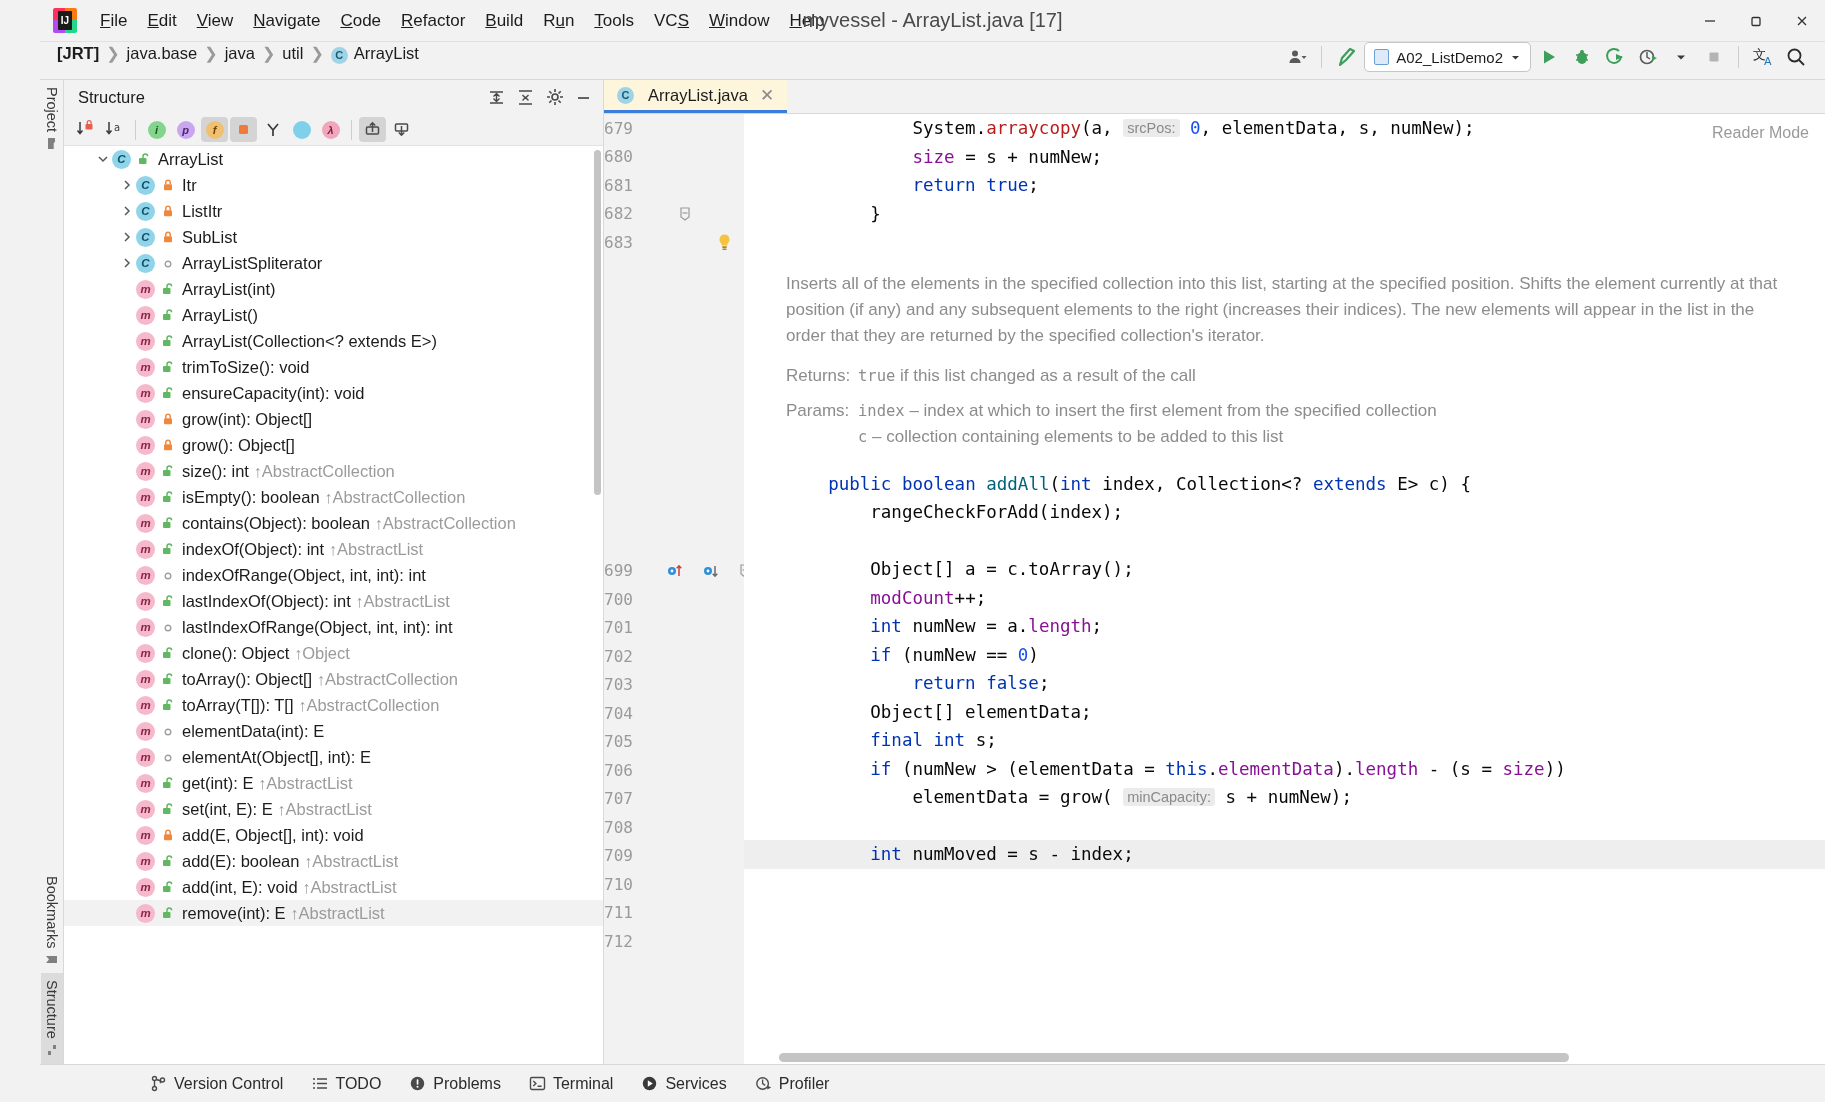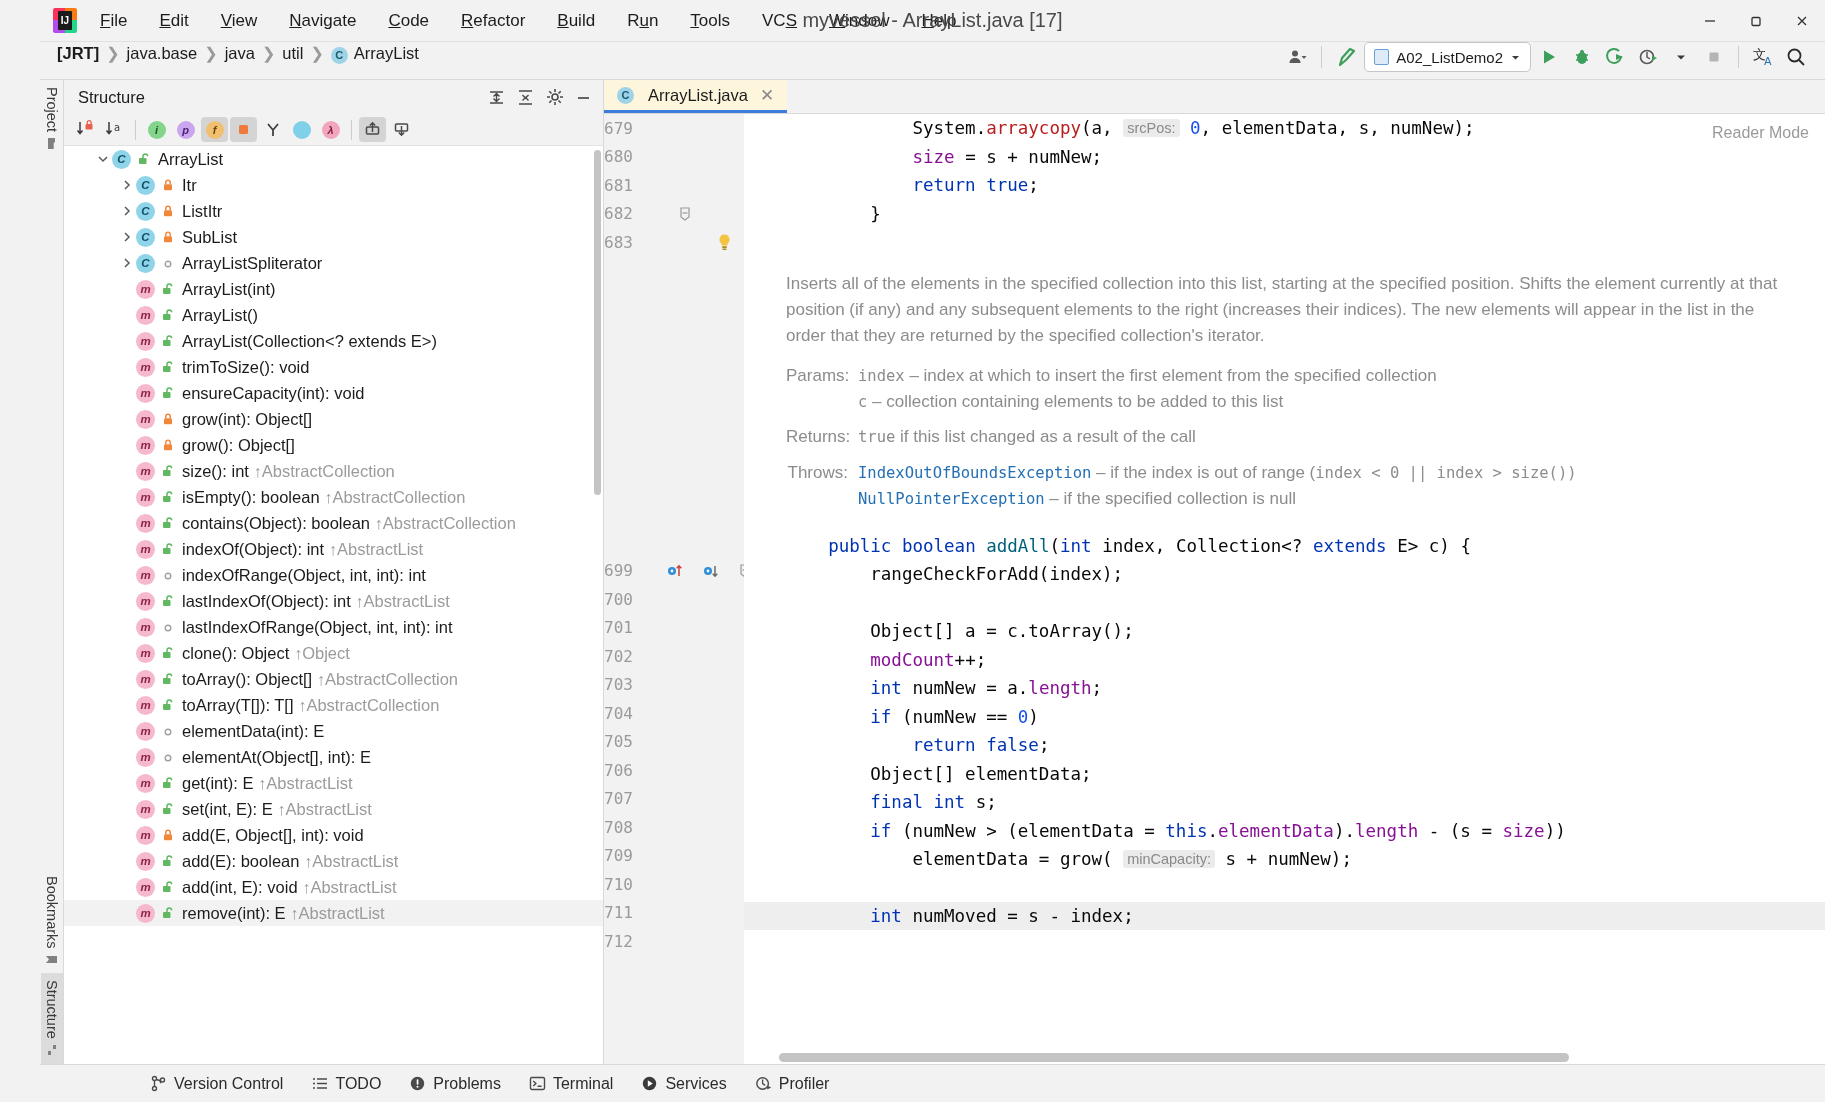--- a/index.html
+++ b/index.html
@@ -18,21 +18,21 @@
     flex: none; position: relative;
   }
   .logo { width: 30px; height: 30px; margin: 0 10px 0 10px; position: relative; flex: none; }
   .logo .q1 { position: absolute; left: 3px; top: 2px; width: 13px; height: 13px; background: #fe315d; border-radius: 2px 0 0 0; }
   .logo .q2 { position: absolute; left: 15px; top: 2px; width: 12px; height: 13px; background: #f97a12; border-radius: 0 2px 0 0; }
   .logo .q3 { position: absolute; left: 3px; top: 14px; width: 13px; height: 13px; background: #b24cf0; border-radius: 0 0 0 2px; }
   .logo .q4 { position: absolute; left: 15px; top: 14px; width: 12px; height: 13px; background: #21d789; border-radius: 0 0 2px 0; }
   .logo .ij { position: absolute; left: 8px; top: 5px; width: 14px; height: 19px; background: #1b1b1b; color: #fff;
               font-size: 10px; font-weight: bold; text-align: center; line-height: 19px; border-radius: 1px; }
 
-  .menubar { display: flex; align-items: center; gap: 12px; }
+  .menubar { display: flex; align-items: center; gap: 0; }
   .menu-item {
     padding: 4px 10px; font-size: 17px; color: #1c1c1c; cursor: default;
     border-radius: 3px; white-space: nowrap;
   }
   .menu-item u { text-decoration: underline; }
 
   .win-title {
     position: absolute; left: 50%; transform: translateX(-50%);
     font-size: 20px; color: #4a4a4a; white-space: nowrap;
   }
@@ -978,35 +978,28 @@
           </div>
         <div class="code-pane" id="codepane">
             <div class="cline"><span>            System.</span><span class="ital">arraycopy</span><span>(a, </span><span class="hint">srcPos:</span><span> </span><span class="num">0</span><span>, elementData, s, numNew);</span></div>
             <div class="cline"><span>            </span><span class="fld">size</span><span> = s + numNew;</span></div>
             <div class="cline"><span>            </span><span class="kw">return</span><span> </span><span class="kw">true</span><span>;</span></div>
             <div class="cline"><span>        }</span></div>
             <div class="cline"><span></span></div>
             <div class="docblock">
               <div class="docpara">Inserts all of the elements in the specified collection into this list, starting at the specified position. Shifts the element currently at that position (if any) and any subsequent elements to the right (increases their indices). The new elements will appear in the list in the order that they are returned by the specified collection's iterator.</div>
               <div class="doctag">
+                <div class="tagname">Returns:</div>
+                <div class="tagbody"><span class="mono">true</span> if this list changed as a result of the call</div>
+              </div>
+              <div class="doctag">
                 <div class="tagname">Params:</div>
                 <div class="tagbody">
                   <div><span class="mono">index</span><span> – index at which to insert the first element from the specified collection</span></div>
                   <div><span class="mono">c</span><span> – collection containing elements to be added to this list</span></div>
-                </div>
-              </div>
-              <div class="doctag">
-                <div class="tagname">Returns:</div>
-                <div class="tagbody"><span class="mono">true</span> if this list changed as a result of the call</div>
-              </div>
-              <div class="doctag">
-                <div class="tagname">Throws:</div>
-                <div class="tagbody">
-                  <div><span class="lnk">IndexOutOfBoundsException</span> – if the index is out of range (<span class="mono">index &lt; 0 || index &gt; size())</span></div>
-                  <div><span class="lnk">NullPointerException</span> – if the specified collection is null</div>
                 </div>
               </div>
             </div>
             <div class="cline"><span>    </span><span class="kw">public</span><span> </span><span class="kw">boolean</span><span> </span><span class="mth">addAll</span><span>(</span><span class="kw">int</span><span> index, Collection&lt;? </span><span class="kw">extends</span><span> E&gt; c) {</span></div>
             <div class="cline"><span>        rangeCheckForAdd(index);</span></div>
             <div class="cline"><span></span></div>
             <div class="cline"><span>        Object[] a = c.toArray();</span></div>
             <div class="cline"><span>        </span><span class="fld">modCount</span><span>++;</span></div>
             <div class="cline"><span>        </span><span class="kw">int</span><span> numNew = a.</span><span class="fld">length</span><span>;</span></div>
             <div class="cline"><span>        </span><span class="kw">if</span><span> (numNew == </span><span class="num">0</span><span>)</span></div>

